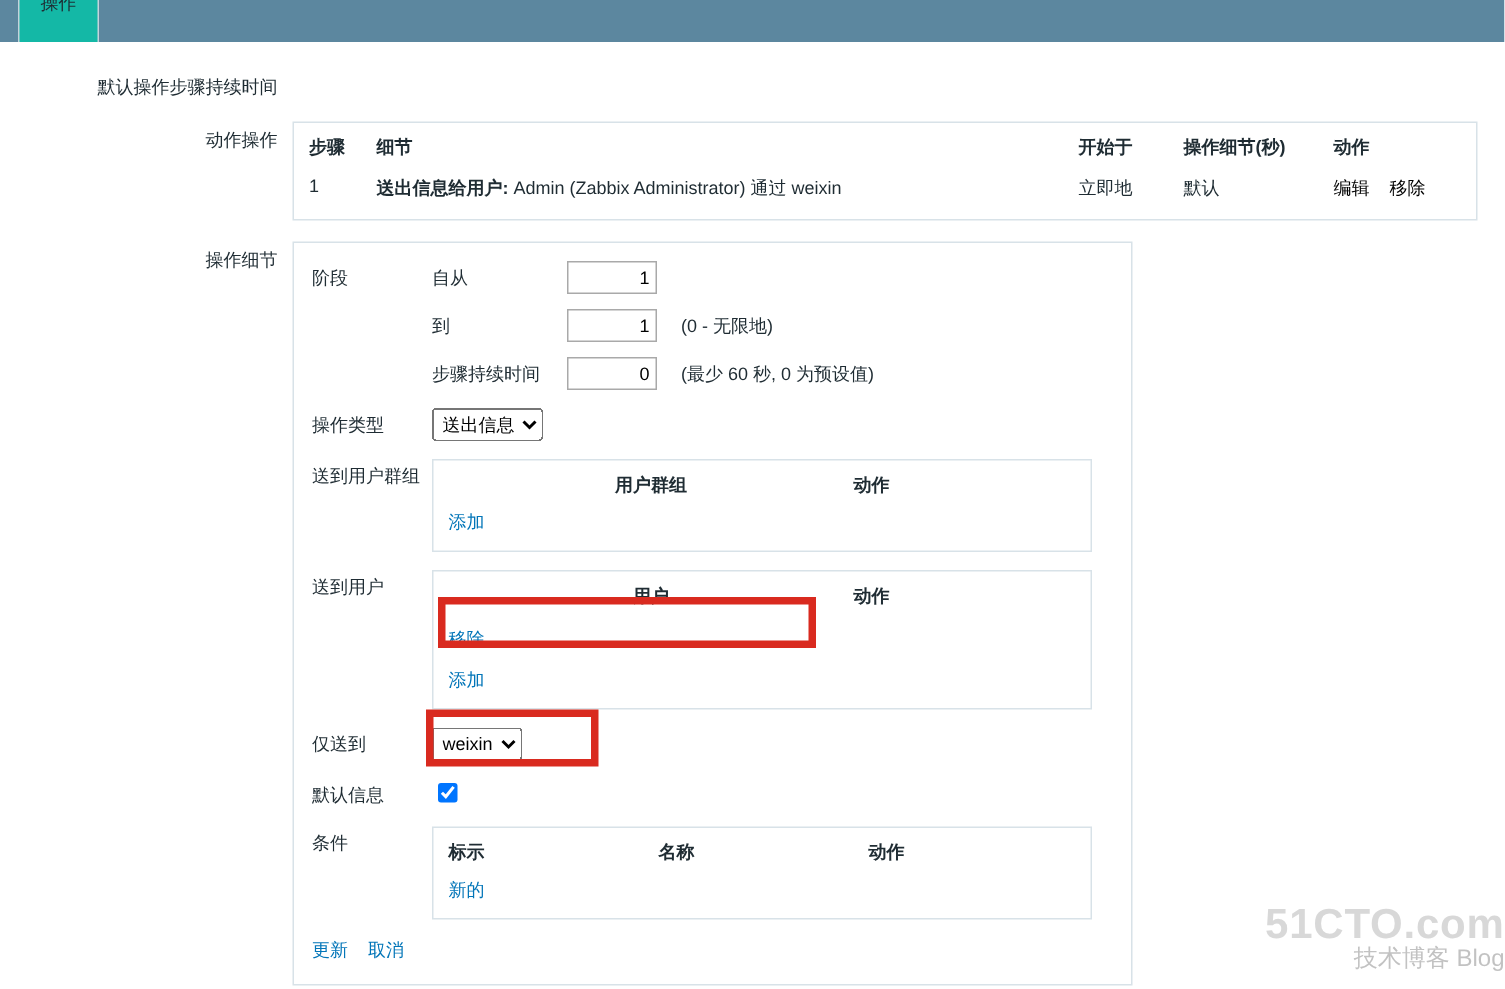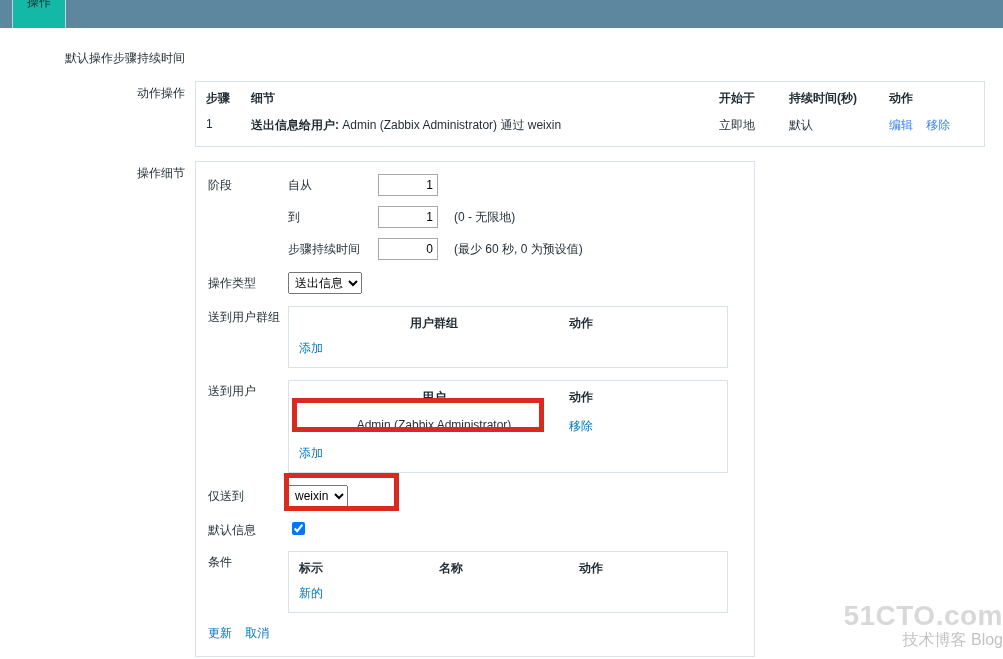--- a/index.html
+++ b/index.html
@@ -67,21 +67,21 @@
   .ops-row {
     display: flex;
     padding: 4px 0;
   }
   .col-step { width: 45px; }
   .col-detail { width: 468px; }
   .col-start { width: 70px; }
   .col-duration { width: 100px; }
   .col-actions { flex: 1; }
   .link {
-    color: #3b82f6;
+    color: #000000;
     cursor: pointer;
     font-family: Liberation Serif, serif;
   }
   .link + .link { margin-left: 10px; }
   .blue-link { color: #0275b8; cursor: pointer; }
   .detail-box {
     border: 1px solid #d8e2e8;
     width: 560px;
     padding: 12px 12px 14px 12px;
   }
@@ -164,21 +164,21 @@
     <div class="label-col">默认操作步骤持续时间</div>
   </div>
 
   <div class="row">
     <div class="label-col">动作操作</div>
     <div class="ops-box">
       <div class="ops-header">
         <div class="col-step">步骤</div>
         <div class="col-detail">细节</div>
         <div class="col-start">开始于</div>
-        <div class="col-duration">持续时间(秒)</div>
+        <div class="col-duration">操作细节(秒)</div>
         <div class="col-actions">动作</div>
       </div>
       <div class="ops-row">
         <div class="col-step">1</div>
         <div class="col-detail">
           <b>送出信息给用户: </b><span>Admin (Zabbix Administrator) 通过 weixin</span>
         </div>
         <div class="col-start">立即地</div>
         <div class="col-duration">默认</div>
         <div class="col-actions">
@@ -234,21 +234,20 @@
 
       <div class="d-row rel">
         <div class="d-label">送到用户</div>
         <div class="sub-table">
           <div class="sub-header">
             <div class="sub-col-1">用户</div>
             <div class="sub-col-2">动作</div>
           </div>
           <div class="sub-body">
             <div class="sub-datarow">
-              <div class="sub-col-1">Admin (Zabbix Administrator)</div>
               <div class="sub-col-2"><span class="blue-link">移除</span></div>
             </div>
             <div style="margin-top:6px;">
               <span class="blue-link">添加</span>
             </div>
           </div>
         </div>
         <div class="hl-red" style="left:84px; top:18px; width:252px; height:34px;"></div>
       </div>
 

